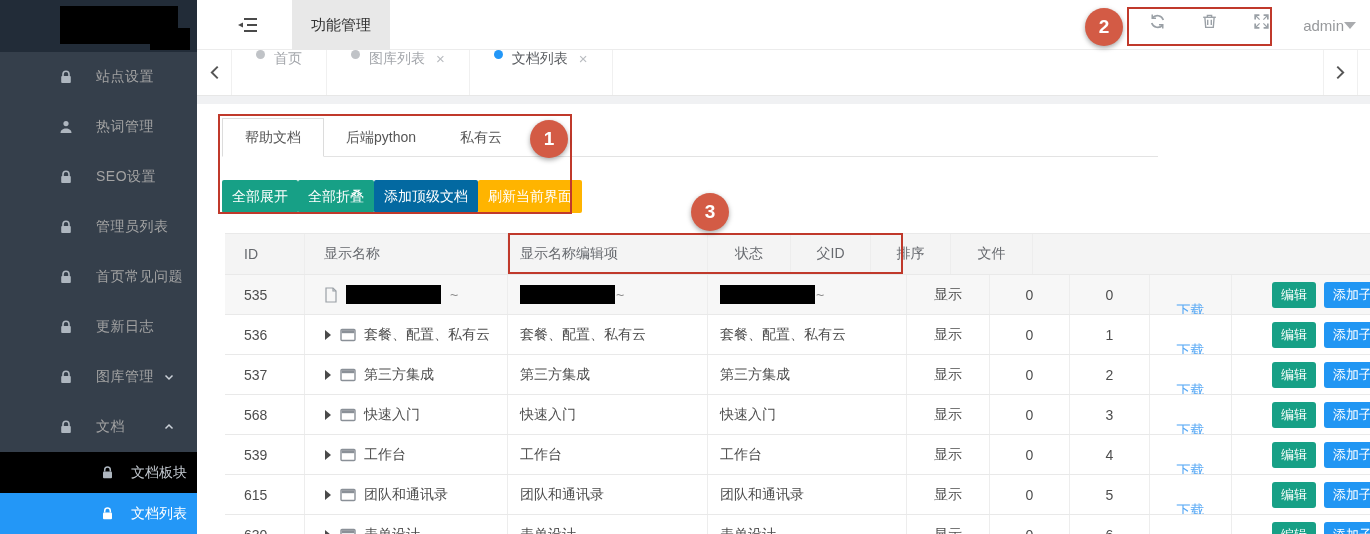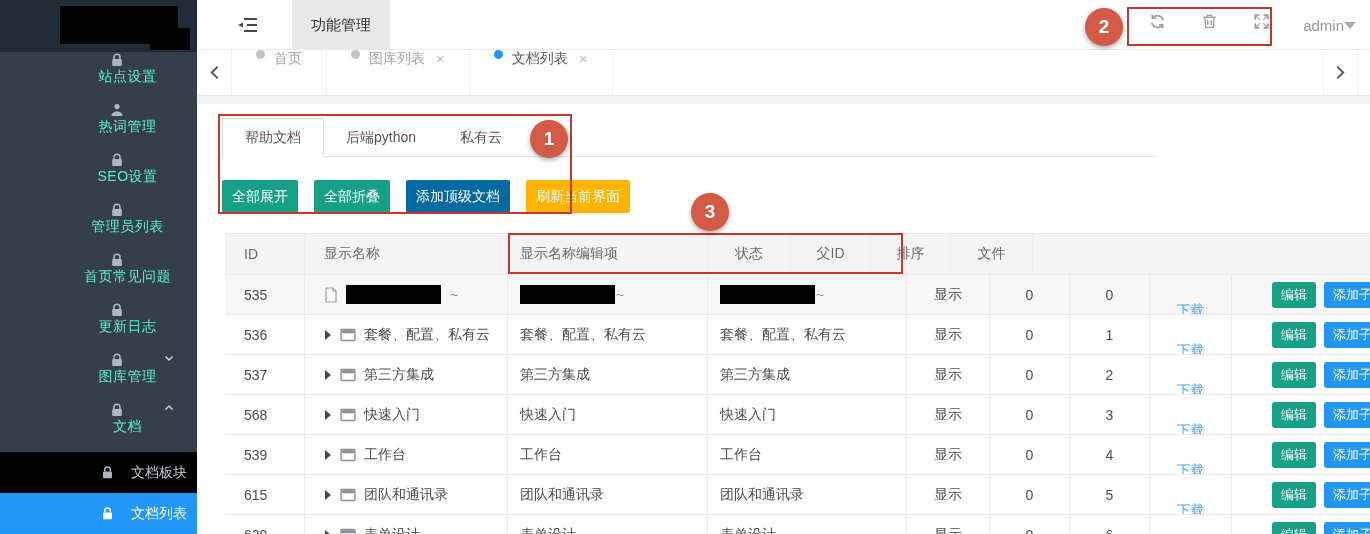--- a/index.html
+++ b/index.html
@@ -5,21 +5,21 @@
   * { margin:0; padding:0; box-sizing:border-box; }
   html,body { width:1370px; height:534px; overflow:hidden; position:relative;
     font-family:"Liberation Sans","DejaVu Sans",sans-serif; background:#f0f1f3; font-size:14px; }
 
   
   .sidebar { position:absolute; left:0; top:0; width:197px; height:534px; background:#353f4b; z-index:5; }
   .logo-bar { height:52px; background:#222c38; position:relative; }
   .logo-redact { position:absolute; left:60px; top:6px; width:118px; height:38px; background:#000; }
   .logo-redact::after { content:""; position:absolute; right:-12px; bottom:-6px; width:40px; height:22px; background:#000; }
   .side-item { position:relative; height:50px; display:flex; align-items:center; padding-left:58px;
-    color:#5eead4; cursor:pointer;flex-direction:column; }
+    color:#a3a3a3; cursor:pointer; }
   .side-item .sicon { width:16px; height:16px; margin-right:22px; color:#aeb6bf; flex:none; display:flex; }
   .side-item .slabel { font-size:14px; letter-spacing:.5px; }
   .schev { position:absolute; right:22px; color:#ccd2d9; width:12px; height:12px; display:flex; }
   .side-sub-wrap { background:#000000; }
   .side-sub { position:relative; height:41px; display:flex; align-items:center; padding-left:100px; color:#c3c9d0; cursor:pointer; }
   .side-sub .sicon { width:15px; height:15px; margin-right:16px; color:#aeb6bf; flex:none; display:flex; }
   .side-sub.active { background:#2397f7; color:#fff; }
   .side-sub.active .sicon { color:#fff; }
   .sicon svg, .schev svg { width:100%; height:100%; }
 
@@ -49,21 +49,21 @@
   .page-tab.active .dot { background:#2397f7; }
   .page-tab .close-x { color:#b9bcc0; font-size:15px; margin-left:2px; }
 
   
   .panel { position:absolute; left:197px; top:104px; right:0; bottom:0; background:#fff; }
 
   .doc-tabs { position:absolute; left:222px; top:118px; width:936px; height:39px; display:flex; border-bottom:1px solid #e3e3e3; }
   .doc-tab { height:39px; display:flex; align-items:center; padding:0 22px; color:#555; font-size:14px; cursor:pointer; background:transparent; }
   .doc-tab.active { background:#fff; border:1px solid #dcdcdc; border-bottom:1px solid #fff; margin-bottom:-1px; }
 
-  .btn-row { position:absolute; left:222px; top:180px; display:flex; gap:16px; }
+  .btn-row { position:absolute; left:222px; top:180px; display:flex; gap:0; }
   .act-btn { height:33px; padding:0 10px; color:#fff; font-size:14px; display:flex; align-items:center; border:none; cursor:pointer; border-radius:2px; }
 
   
   .tbl { position:absolute; left:225px; top:233px; width:1180px; }
   .tr { display:flex; border-bottom:1px solid #e9e9e9; background:#fff; }
   .tr.head { background:#f4f4f4; border-top:1px solid #e9e9e9; }
   .tr.shade { background:#f7f7f7; }
   .td { border-right:1px solid #ededed; display:flex; align-items:center; font-size:14px; color:#4d4d4d; height:39px; overflow:hidden; white-space:nowrap; }
   .head .td { height:40px; color:#66696e; }
   .c0 { width:80px;  padding-left:19px; }

